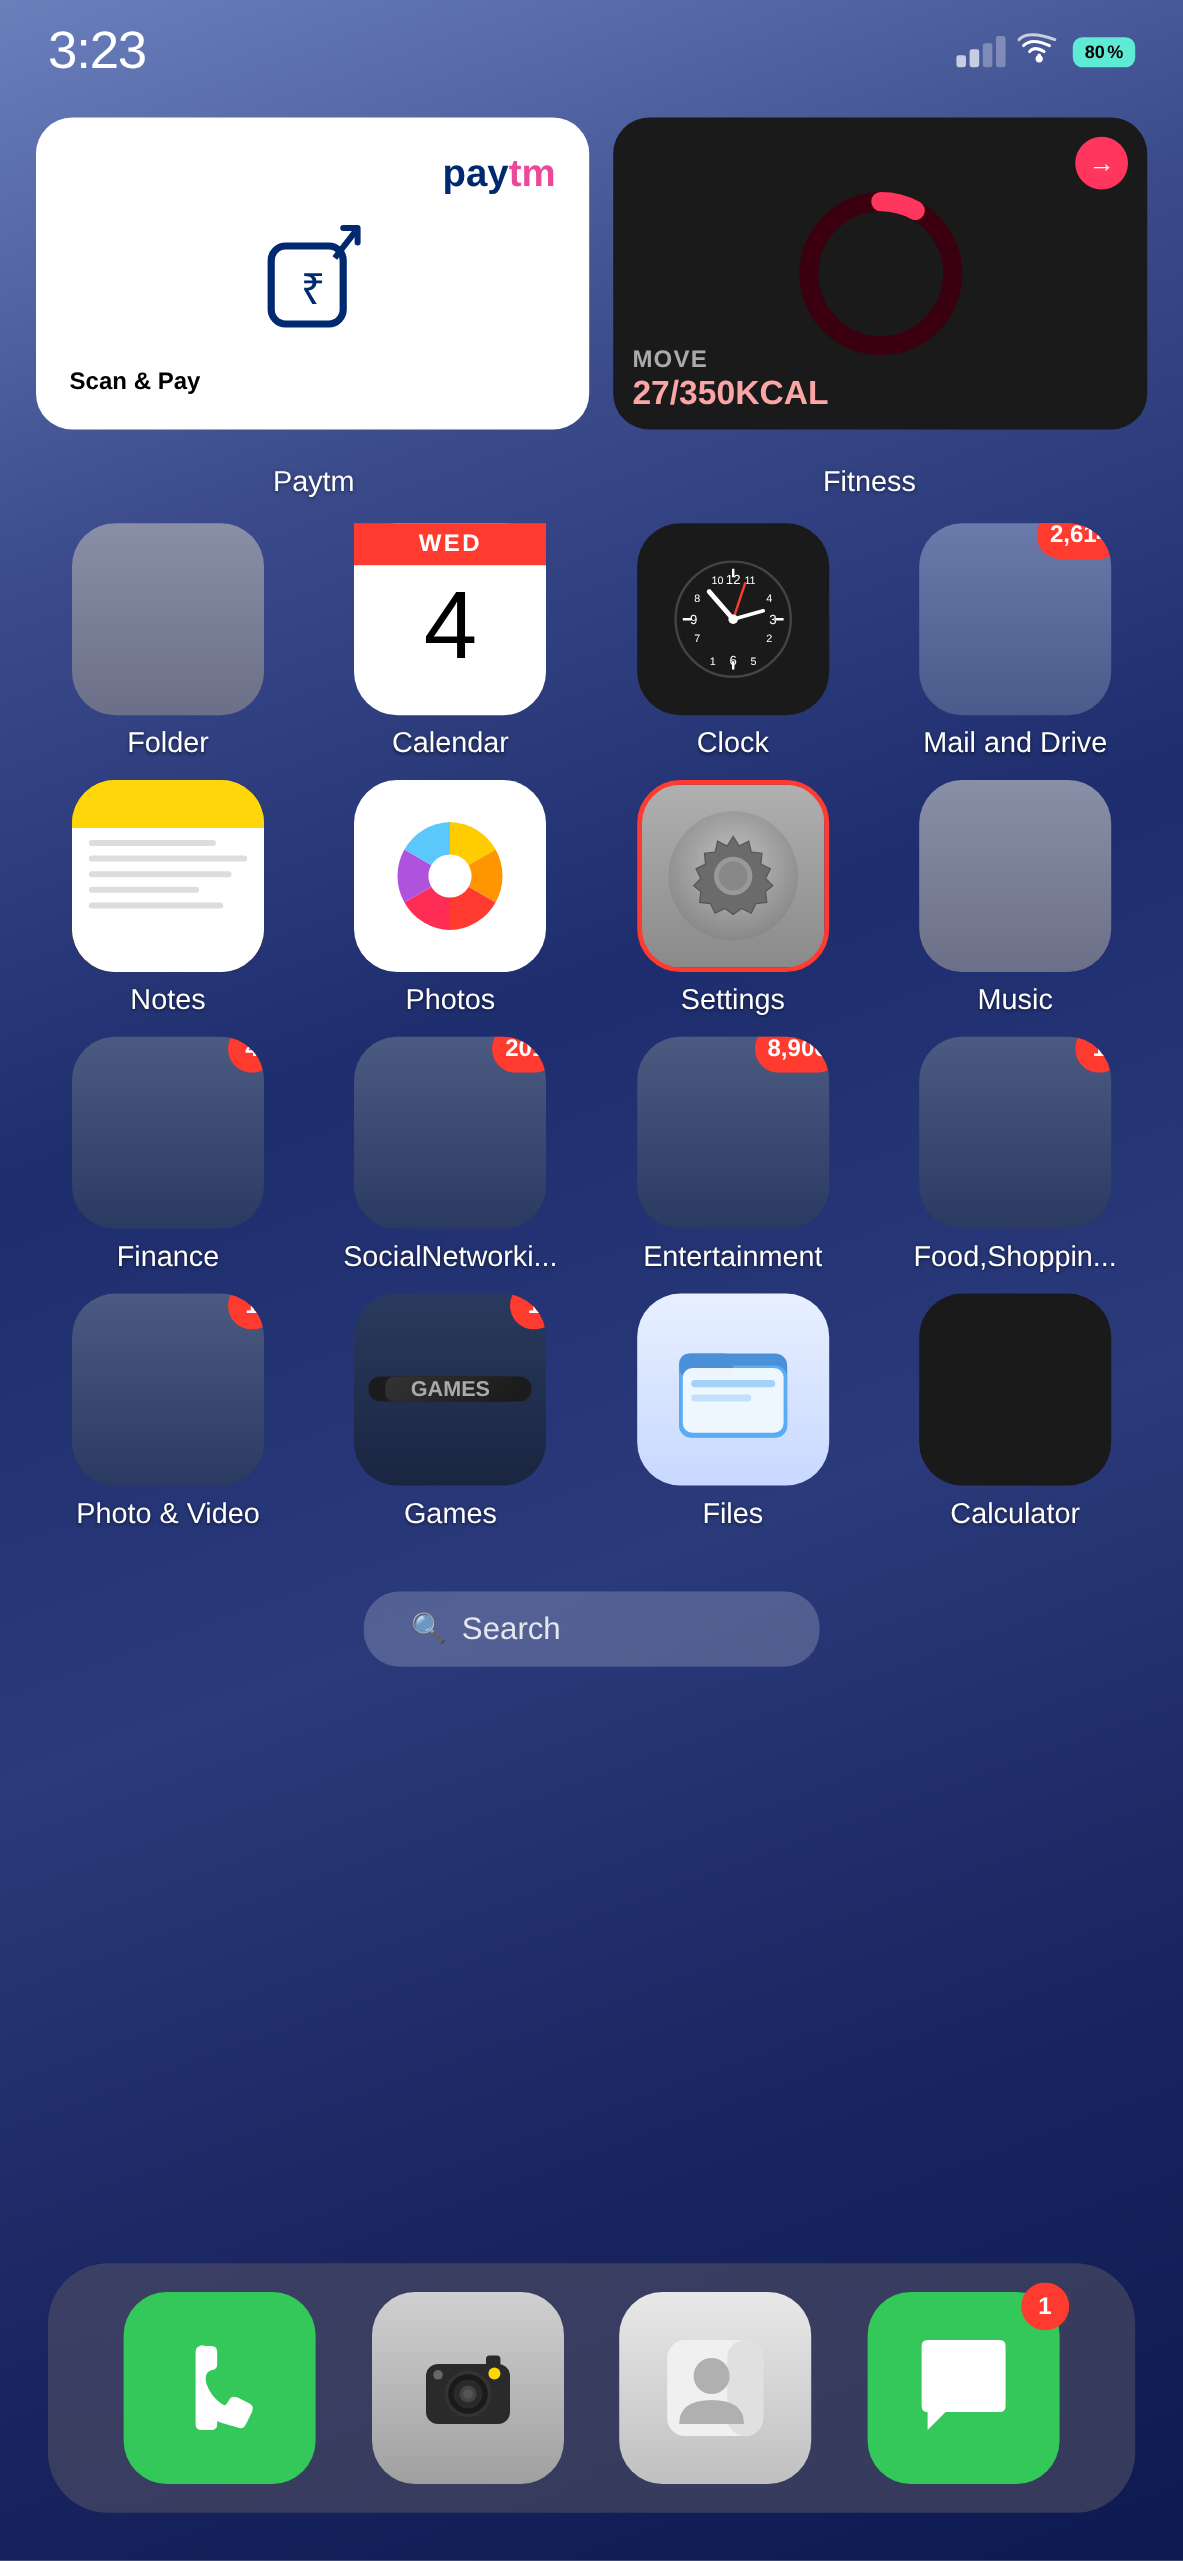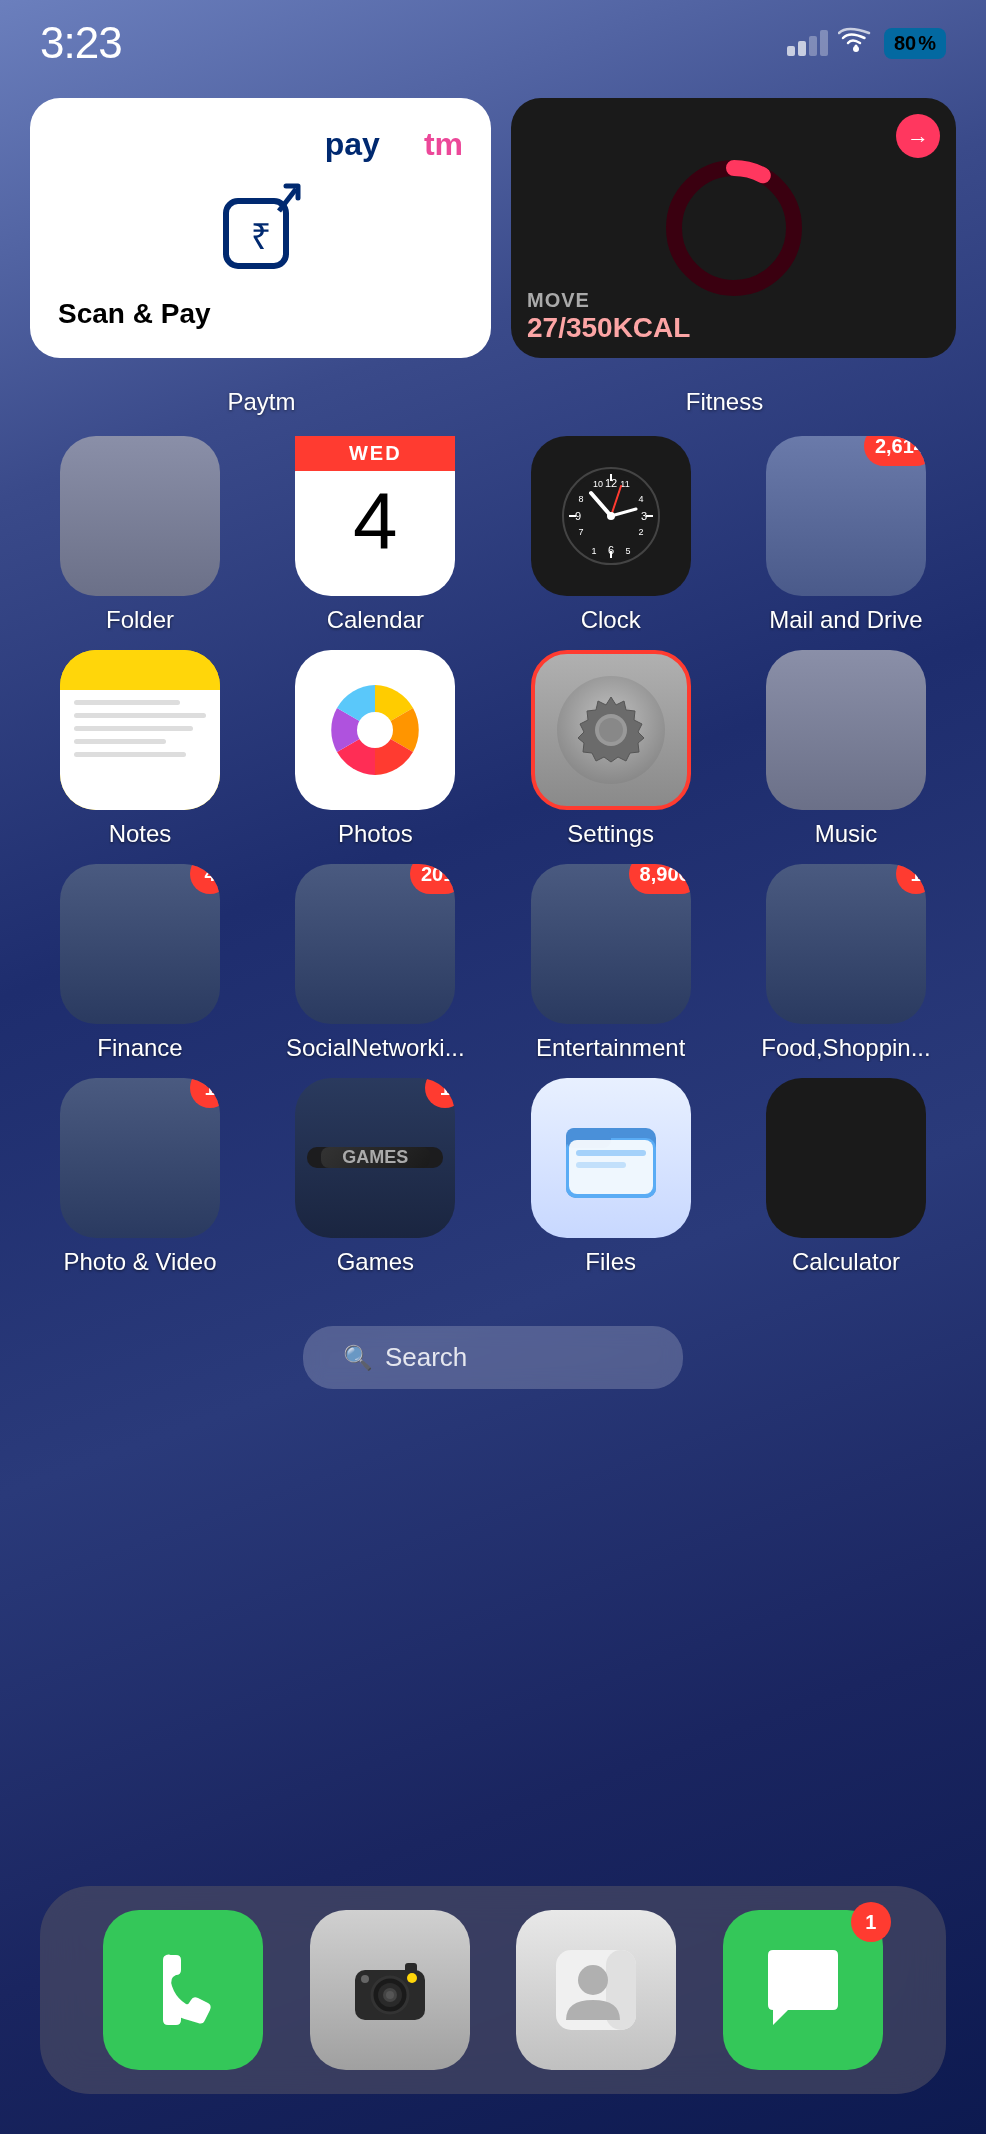--- a/index.html
+++ b/index.html
@@ -46,23 +46,23 @@
     }
     .signal-bars span:nth-child(1) { height: 10px; }
     .signal-bars span:nth-child(2) { height: 15px; }
     .signal-bars span:nth-child(3) { height: 20px; opacity: 0.3; }
     .signal-bars span:nth-child(4) { height: 26px; opacity: 0.3; }
     .wifi-icon {
       color: white;
       font-size: 28px;
     }
     .battery {
-      background: #0369a1;
+      background: #5eead4;
       color: #000;
-      font-size: 20px;
+      font-size: 15px;
       font-weight: 700;
       padding: 4px 10px;
       border-radius: 8px;
       display: flex;
       align-items: center;
       gap: 2px;
     }
 
     
     .home-content {
@@ -86,29 +86,29 @@
       flex-direction: column;
       gap: 16px;
       min-height: 260px;
     }
     .paytm-logo {
       font-size: 32px;
       font-weight: 700;
       color: #00baf2;
       text-align: right;
     }
-    .paytm-logo span { color: #002970; margin-left: 44px; }
+    .paytm-logo span { color: #002970; }
     .paytm-icon {
       display: flex;
       justify-content: center;
       align-items: center;
       flex: 1;
     }
     .paytm-label {
-      font-size: 28px;
+      font-size: 20px;
       font-weight: 700;
       color: #000;
     }
 
     
     .fitness-widget {
       flex: 1;
       background: #1a1a1a;
       border-radius: 30px;
       padding: 20px;

